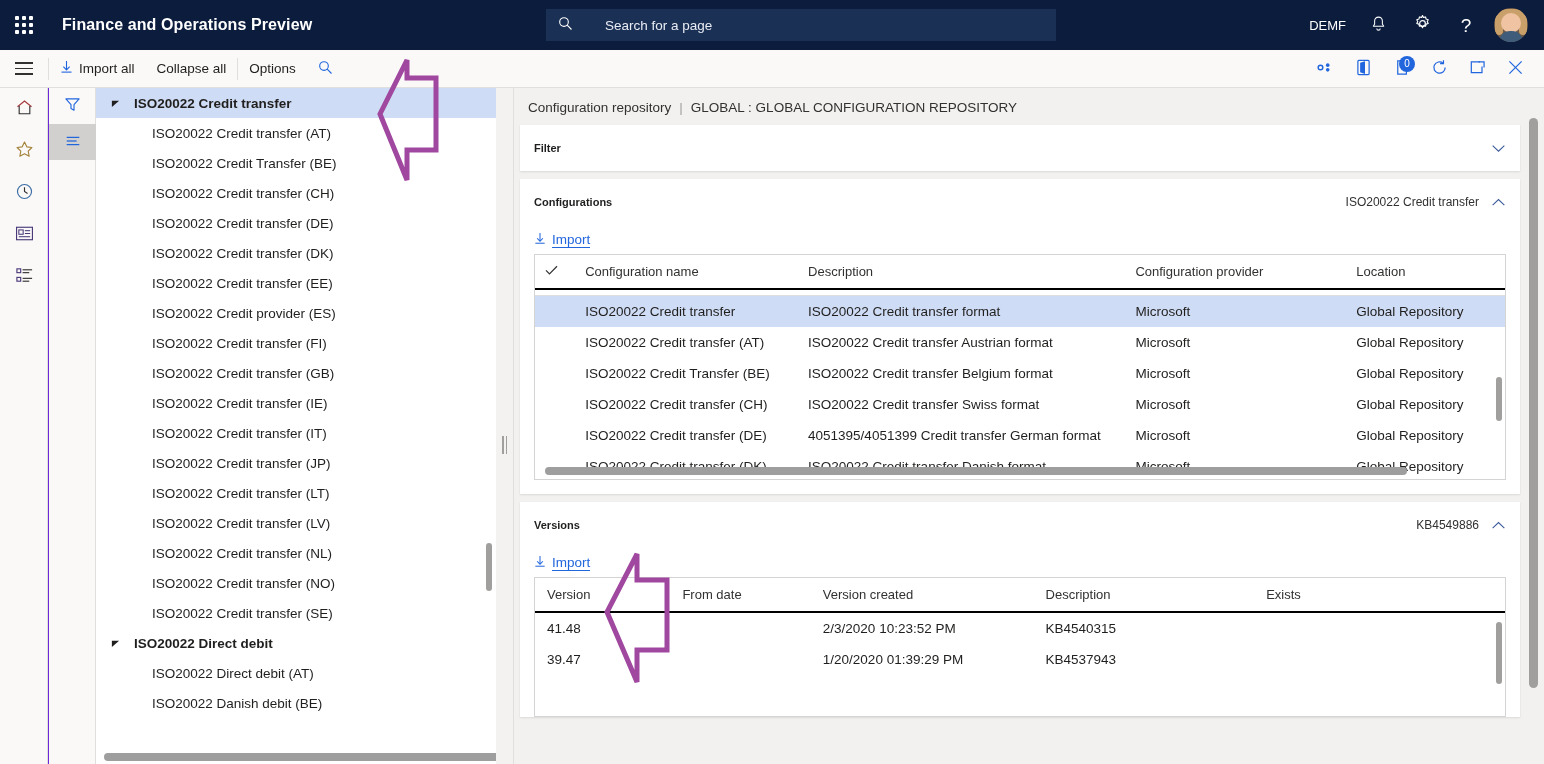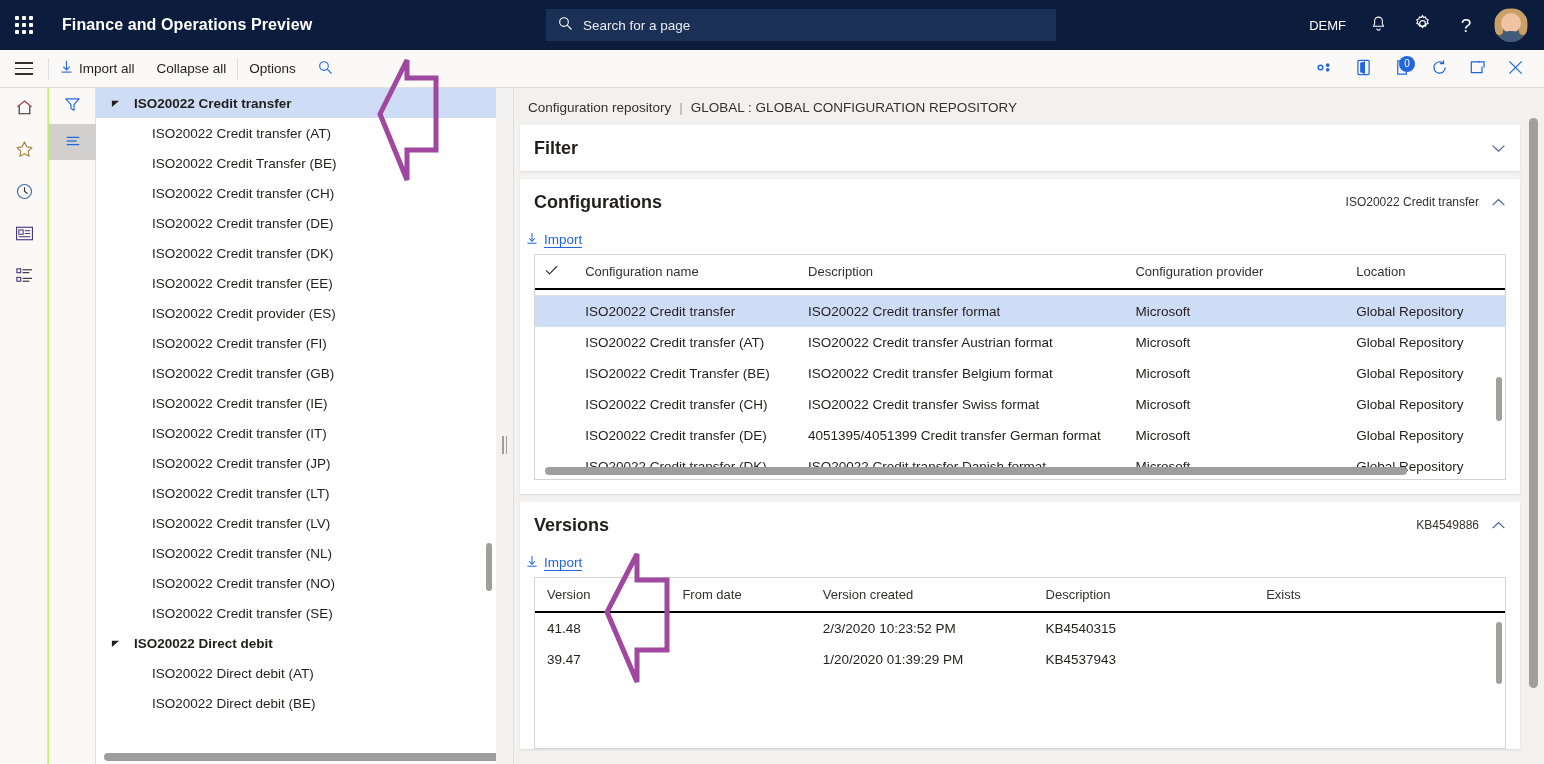--- a/index.html
+++ b/index.html
@@ -4,39 +4,39 @@
 <style>
   * { box-sizing: border-box; margin: 0; padding: 0; }
   html, body {
     width: 1544px; height: 764px;
     font-family: "Liberation Sans", sans-serif;
     font-size: 13px;
     color: #201f1e;
     background: #ffffff;
     overflow: hidden;
   }
-  #app { position: relative; width: 1544px; height: 764px; background: #bef264; }
+  #app { position: relative; width: 1544px; height: 764px; background: #6d28d9; }
 
   
   .topbar {
     position: absolute; top: 0; left: 0; width: 1544px; height: 50px;
     background: #0b1c3d; display: flex; align-items: center;
   }
   .waffle { width: 48px; height: 50px; display: flex; align-items: center; justify-content: center; cursor: pointer; }
   .waffle-grid { display: grid; grid-template-columns: repeat(3, 4px); grid-template-rows: repeat(3, 4px); gap: 3px; }
   .waffle-grid i { width: 4px; height: 4px; background: #fff; display: block; border-radius: 1px; }
   .app-title { color: #fff; font-size: 16px; font-weight: bold; margin-left: 14px; letter-spacing: .1px; white-space: nowrap; }
   .topsearch {
     position: absolute; left: 546px; top: 9px; width: 510px; height: 32px;
     background: #1b3055; display: flex; align-items: center; padding: 0 12px; cursor: text;
   }
   .topsearch .mag { margin-right: 10px; flex: none; }
   .topsearch input {
     background: transparent; border: none; outline: none; color: #fff;
-    font-family: "Liberation Sans", sans-serif; font-size: 13.5px; width: 100%;
+    font-family: "Liberation Sans", sans-serif; font-size: 13.5px; width: 100%; margin-left: 22px;
   }
   .topsearch input::placeholder { color: #e8ecf3; opacity: 1; }
   .topright { position: absolute; right: 8px; top: 0; height: 50px; display: flex; align-items: center; gap: 0; }
   .topright .tr-item {
     height: 50px; min-width: 44px; display: flex; align-items: center; justify-content: center;
     color: #fff; font-size: 13px; padding: 0 10px; cursor: pointer;
   }
   .avatar {
     width: 34px; height: 34px; border-radius: 50%; margin: 0 8px 0 6px; overflow: hidden;
     background: #6d5a49; position: relative; flex: none; cursor: pointer;
@@ -129,25 +129,25 @@
   .breadcrumb .bc-link { color: #323130; cursor: pointer; }
   .breadcrumb .bc-sep { color: #a19f9d; }
   .breadcrumb .bc-cur { color: #323130; text-align: right; }
 
   .card {
     background: #fff; margin: 0 24px 8px 6px; box-shadow: 0 0.6px 1.8px rgba(0,0,0,.1), 0 0.3px 0.9px rgba(0,0,0,.07);
   }
   .card-head {
     height: 46px; display: flex; align-items: center; padding: 0 14px; cursor: pointer;
   }
-  .card-head h2 { font-size: 18px; font-weight: bold; color: #201f1e; }
+  .card-head h2 { font-size: 11px; font-weight: bold; color: #201f1e; }
   .card-head .hdr-right { margin-left: auto; display: flex; align-items: center; gap: 12px; }
   .card-head .hdr-sub { font-size: 12px; color: #323130; }
 
-  .grid-toolbar { padding: 7px 14px 6px 6px; }
+  .grid-toolbar { padding: 7px 14px 6px 14px; }
   .grid-link {
     display: inline-flex; align-items: center; gap: 6px; color: #2266dd; font-size: 13.5px; cursor: pointer;
   }
   .grid-link u { text-decoration: none; border-bottom: 1px solid #2266dd; }
 
   .gridwrap { margin: 0 14px 0 14px; border: 1px solid #d6d4d2; position: relative; background: #fff; }
   table.grid { width: 100%; border-collapse: collapse; table-layout: fixed; }
   table.grid th {
     text-align: left; font-weight: normal; font-size: 13px; color: #323130;
     padding: 9px 8px 9px 12px; border-bottom: 2px solid #000000; white-space: nowrap;
@@ -458,21 +458,21 @@
               <path d="M1 2 L9 2 L1 9 Z" fill="#201f1e"></path>
             </svg>
           </span>
           <span style="width: 10px; flex: 0 0 auto;"></span>
           <span>ISO20022 Direct debit</span>
         </div>
         <div class="tnode child">
           <span>ISO20022 Direct debit (AT)</span>
         </div>
         <div class="tnode child">
-          <span>ISO20022 Direct debit (BE)</span>
+          <span>ISO20022 Danish debit (BE)</span>
         </div>
       </div>
     <div class="tree-vscroll"></div>
     <div class="tree-hscroll"></div>
   </div>
 
   <div class="splitter">
     <div class="grip">
         <i></i>
         <i></i>
@@ -617,21 +617,21 @@
           <span>
             <svg width="12" height="13" viewBox="0 0 14 15">
                 <line x1="7" y1="1" x2="7" y2="10.4" stroke="#2266dd" stroke-width="1.2"></line>
                 <path d="M3.6 7.2L7 10.6l3.4-3.4" fill="none" stroke="#2266dd" stroke-width="1.2"></path>
                 <line x1="1.6" y1="13" x2="12.4" y2="13" stroke="#2266dd" stroke-width="1.2"></line>
               </svg>
           </span>
           <u>Import</u>
         </span>
       </div>
-      <div class="gridwrap" style="height:172px;">
+      <div class="gridwrap" style="height:140px;">
         <table class="grid">
           <colgroup>
               <col style="width:135px">
               <col style="width:140px">
               <col style="width:222px">
               <col style="width:220px">
               <col style="width:250px">
             </colgroup>
           <thead>
             <tr>

